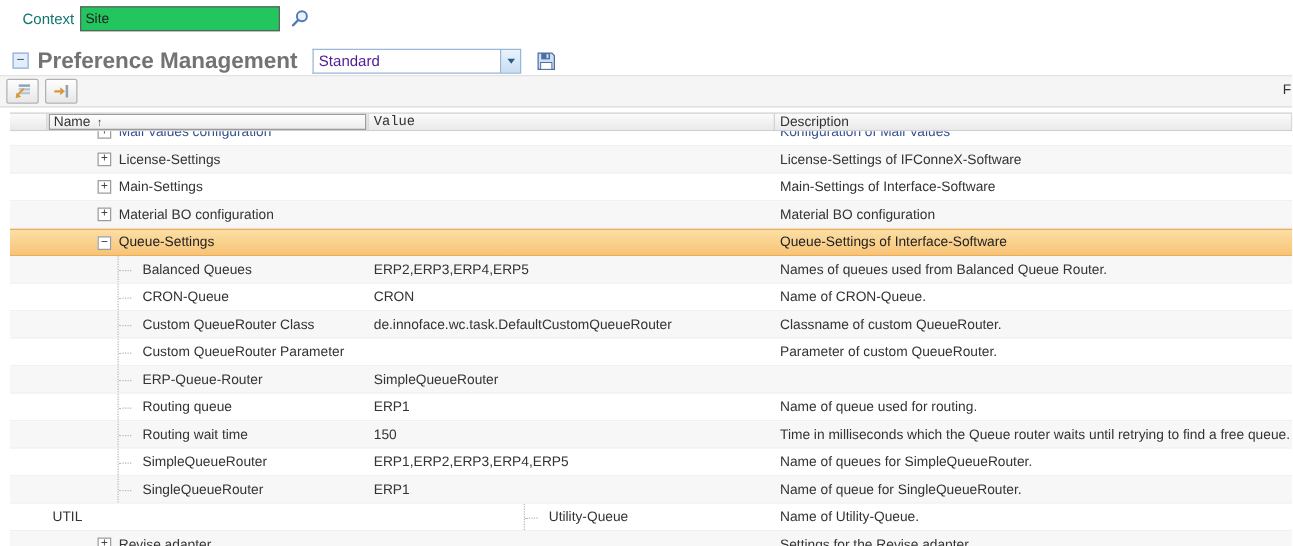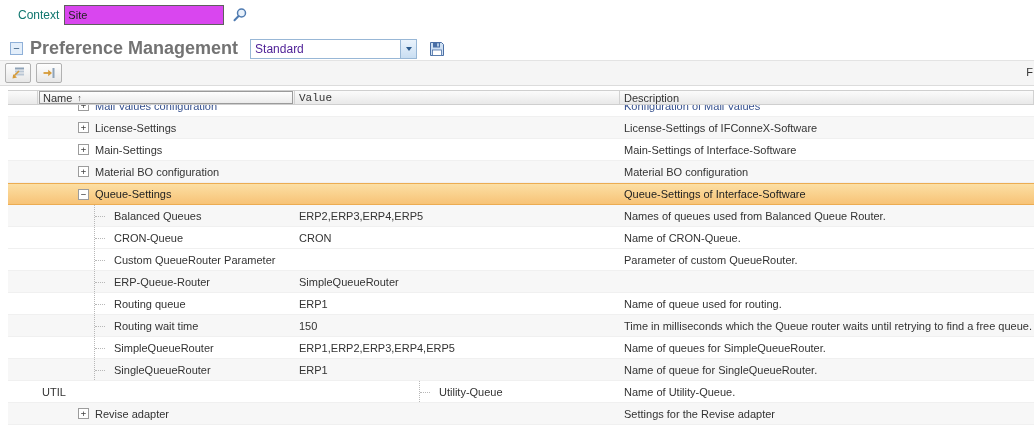--- a/index.html
+++ b/index.html
@@ -3,21 +3,21 @@
 <meta charset="utf-8">
 <style>
   * { margin:0; padding:0; }
   body { background:#fff; font-family:"Liberation Sans", sans-serif; }
   .screen { position:relative; width:1034px; height:437px; background:#fff; overflow:hidden; }
 
   
   .context-row { position:absolute; top:5px; left:18px; height:20px; display:flex; align-items:center; }
   .ctx-label { font-size:12px; color:#0f766e; margin-right:5px; }
   .ctx-input { width:160px; height:20px; box-sizing:border-box; border:1px solid #5f5f5f;
-               font-size:11px; padding:0 3px; color:#222; font-family:inherit; background:#d946ef; }
+               font-size:11px; padding:0 3px; color:#222; font-family:inherit; background:#22c55e; }
   .icon-btn { border:none; background:none; display:flex; align-items:center; justify-content:center; cursor:pointer; padding:0; }
   .search-btn { margin-left:7px; width:18px; height:18px; }
 
   
   .panel-row { position:absolute; top:38px; left:10px; display:flex; align-items:center; }
   .collapse-tool { width:13px; height:13px; box-sizing:border-box; border:1px solid #8fb0d8; background:#e3eefa;
                    color:#35597f; font-size:11px; line-height:10px; text-align:center; margin-right:7px; cursor:pointer; }
   .panel-title { font-size:18px; font-weight:bold; color:#737373; margin-right:12px; }
   .combo { display:flex; align-items:center; }
   .combo-input { width:150px; height:20px; box-sizing:border-box; border:1px solid #98b7d6; border-right:none;
@@ -197,20 +197,29 @@
         </div>
         <div class="trow child">
           <div class="cell gutter"></div>
           <div class="cell name">
             <span class="elbow"></span>
             <span class="rowlabel">CRON-Queue</span>
           </div>
           <div class="cell value">CRON</div>
           <div class="cell desc">Name of CRON-Queue.</div>
         </div>
+        <div class="trow alt child">
+          <div class="cell gutter"></div>
+          <div class="cell name">
+            <span class="elbow"></span>
+            <span class="rowlabel">Custom QueueRouter Class</span>
+          </div>
+          <div class="cell value">de.innoface.wc.task.DefaultCustomQueueRouter</div>
+          <div class="cell desc">Classname of custom QueueRouter.</div>
+        </div>
         <div class="trow child">
           <div class="cell gutter"></div>
           <div class="cell name">
             <span class="elbow"></span>
             <span class="rowlabel">Custom QueueRouter Parameter</span>
           </div>
           <div class="cell value"></div>
           <div class="cell desc">Parameter of custom QueueRouter.</div>
         </div>
         <div class="trow alt child">

